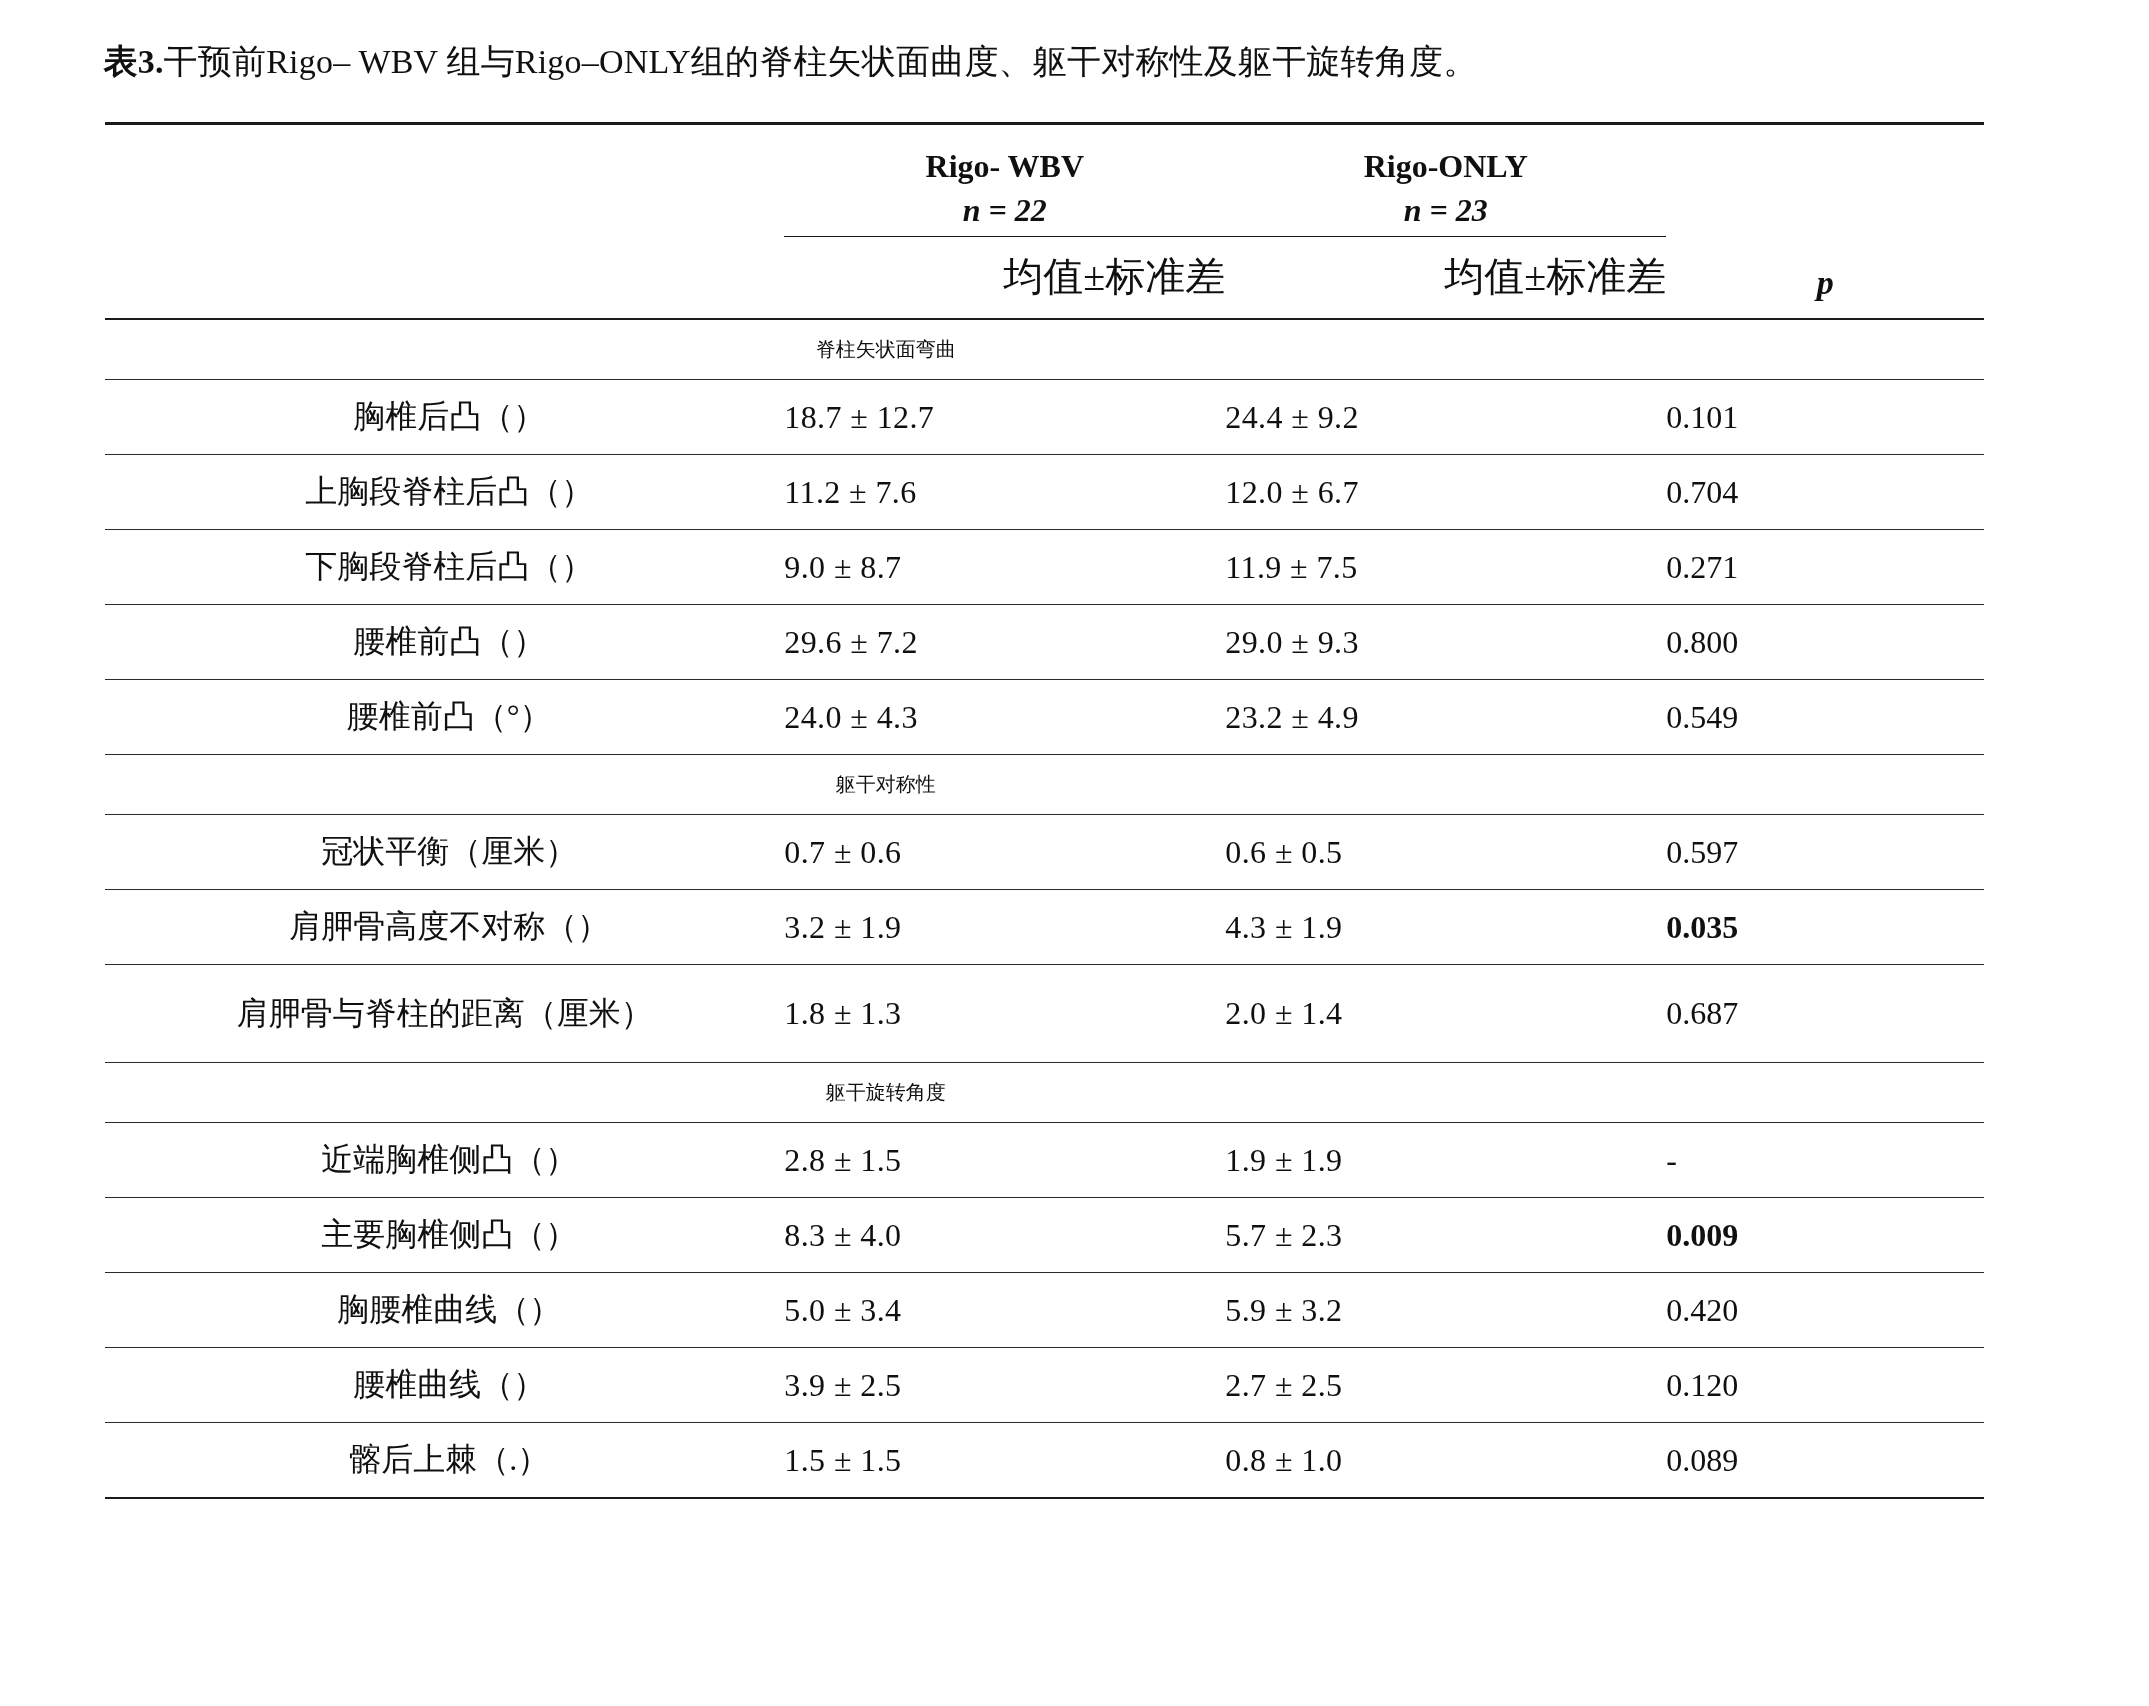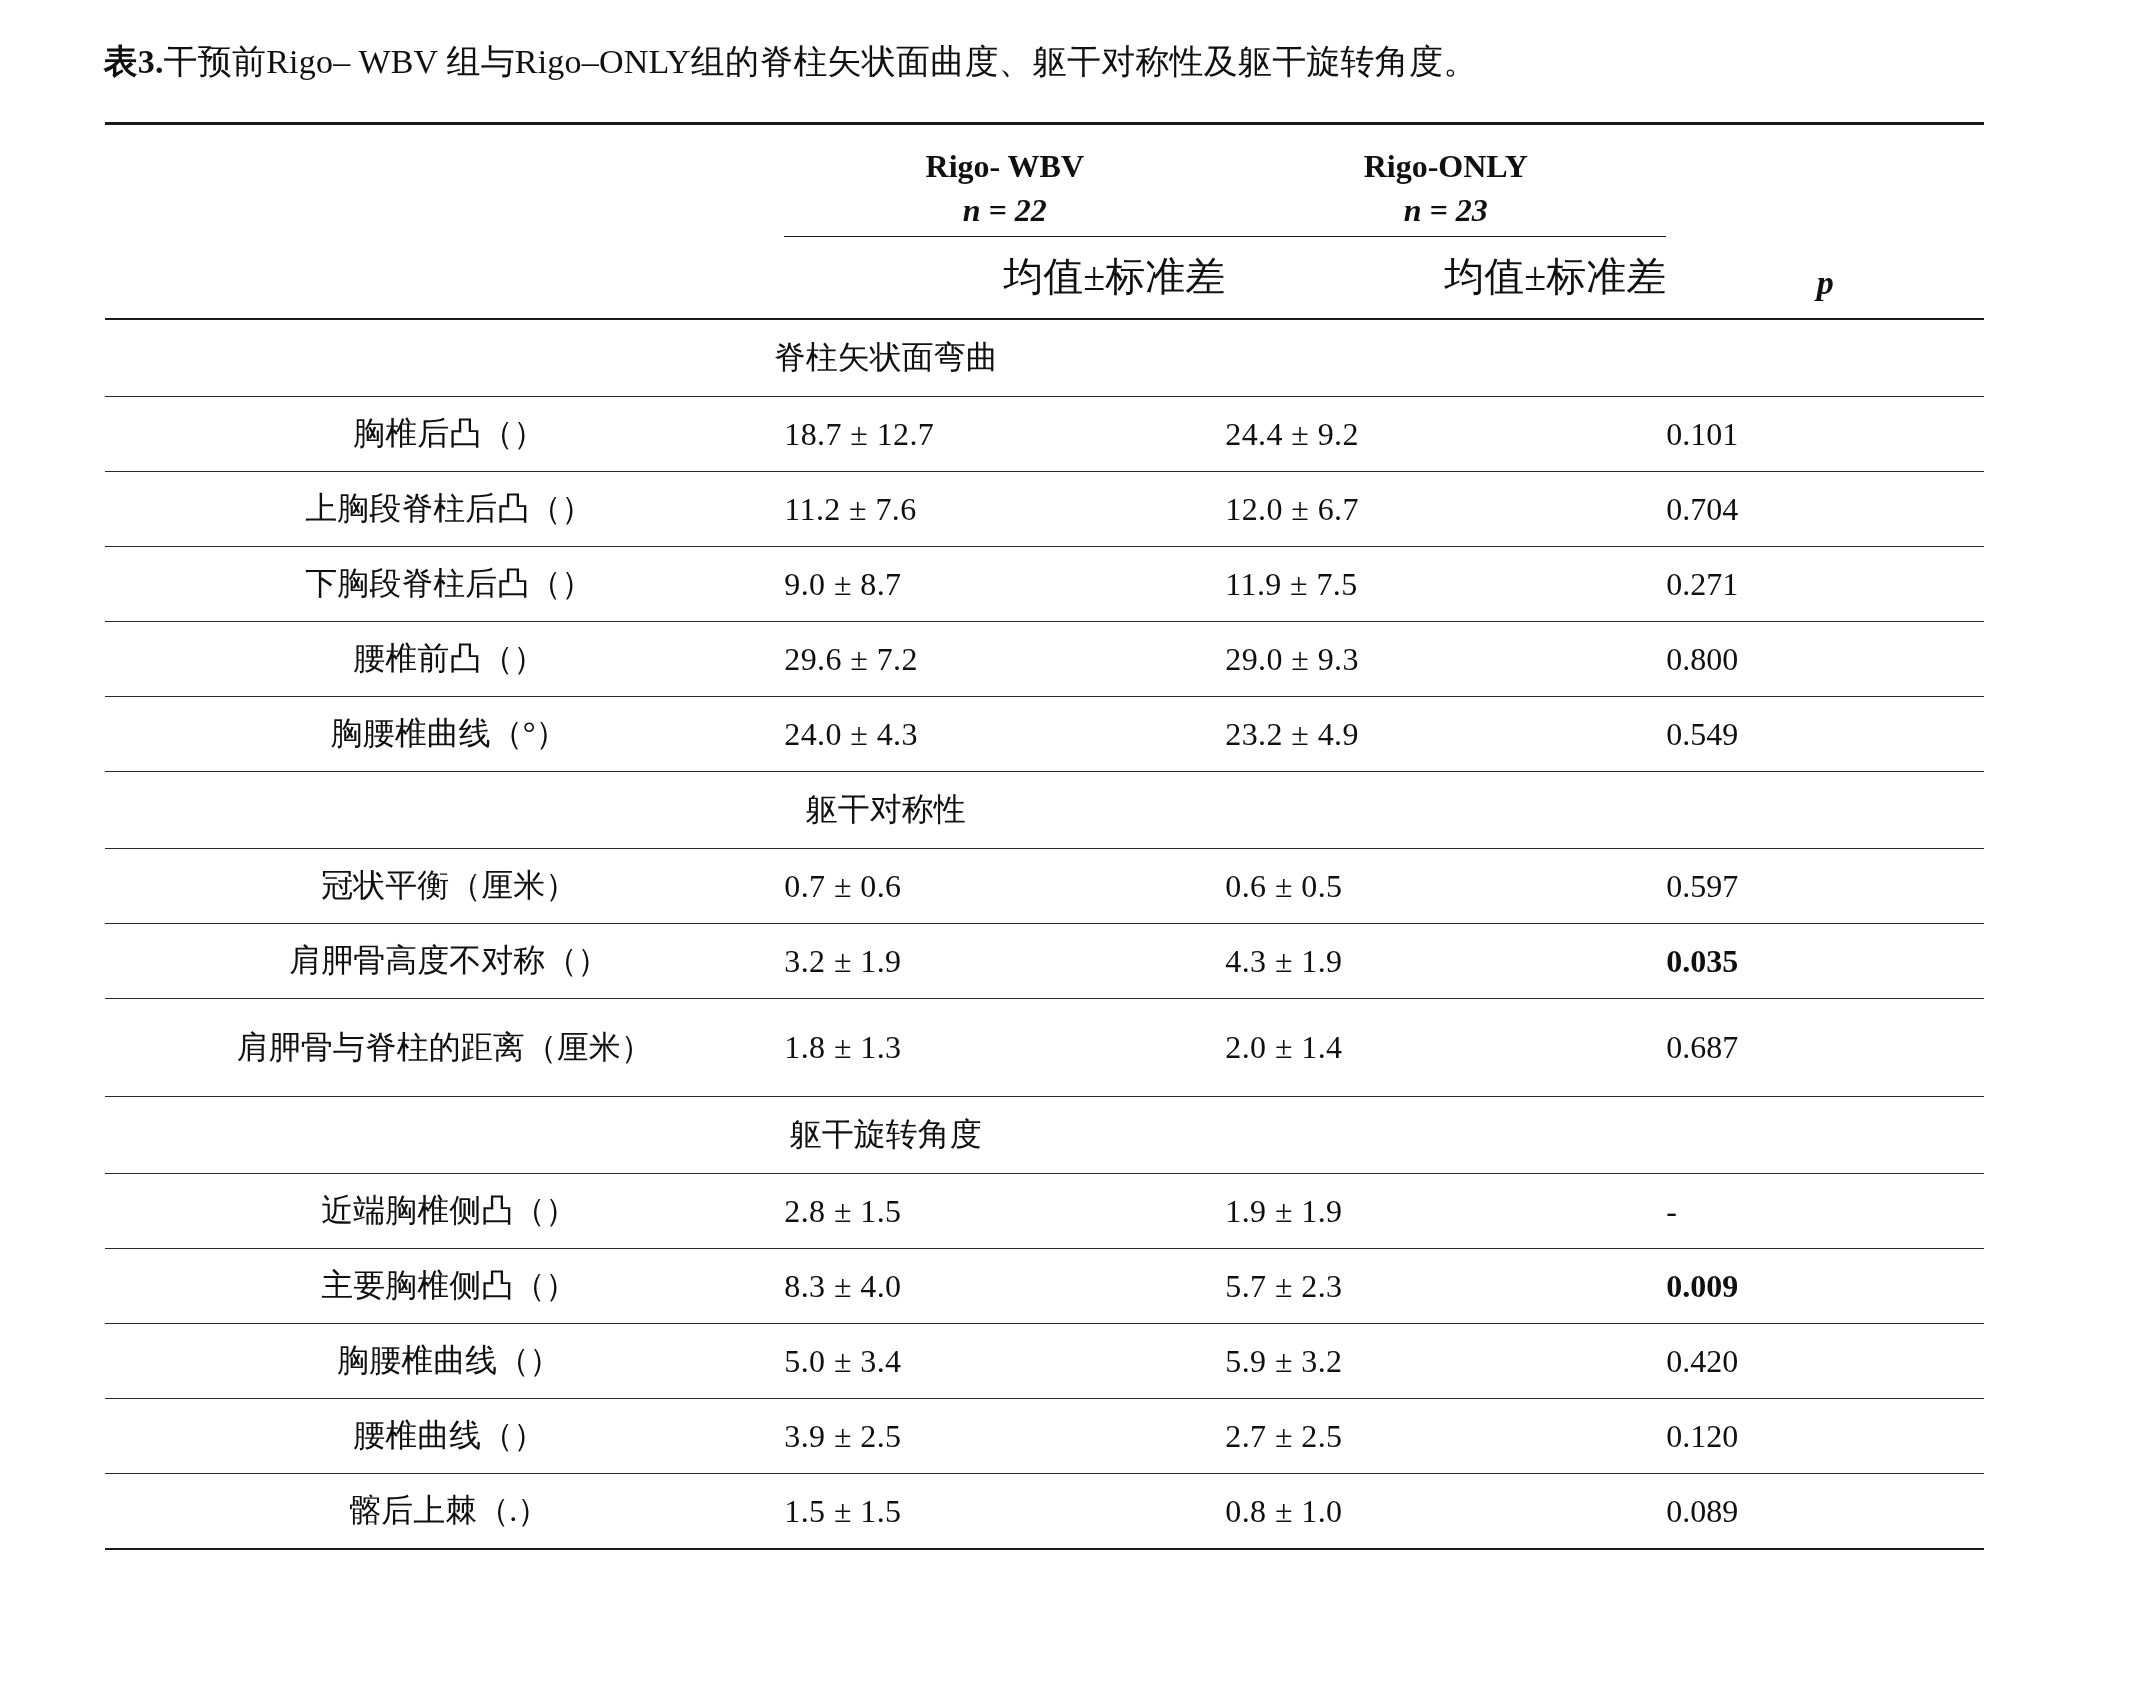--- a/index.html
+++ b/index.html
@@ -90,21 +90,21 @@
     font-size: 0;
     line-height: 0;
   }
   .hdr-sub {
     text-align: right;
     font-size: 40px;
     padding: 12.4px 0 14px 0 !important;
   }
   .section-row td {
     text-align: center;
-    font-size: 32px;
+    font-size: 20px;
     padding: 16px 0 16px 0 !important;
     border-top: 1.3px solid #2a2a2a;
     border-bottom: 1.3px solid #2a2a2a;
   }
   .section-row td.sec-span {
     
   }
   tr.data td {
     border-bottom: 1.3px solid #2a2a2a;
     font-size: 32px;
@@ -216,21 +216,21 @@
         <td class="val">11.9 ± 7.5</td>
         <td class="pval">0.271</td>
       </tr>
       <tr class="data">
         <td class="lbl">腰椎前凸（）</td>
         <td class="val">29.6 ± 7.2</td>
         <td class="val">29.0 ± 9.3</td>
         <td class="pval">0.800</td>
       </tr>
       <tr class="data">
-        <td class="lbl">胸腰椎曲线（°）</td>
+        <td class="lbl">腰椎前凸（°）</td>
         <td class="val">24.0 ± 4.3</td>
         <td class="val">23.2 ± 4.9</td>
         <td class="pval">0.549</td>
       </tr>
 
       <tr class="section-row">
         <td colspan="3" class="sec-span">躯干对称性</td>
         <td></td>
       </tr>
 

